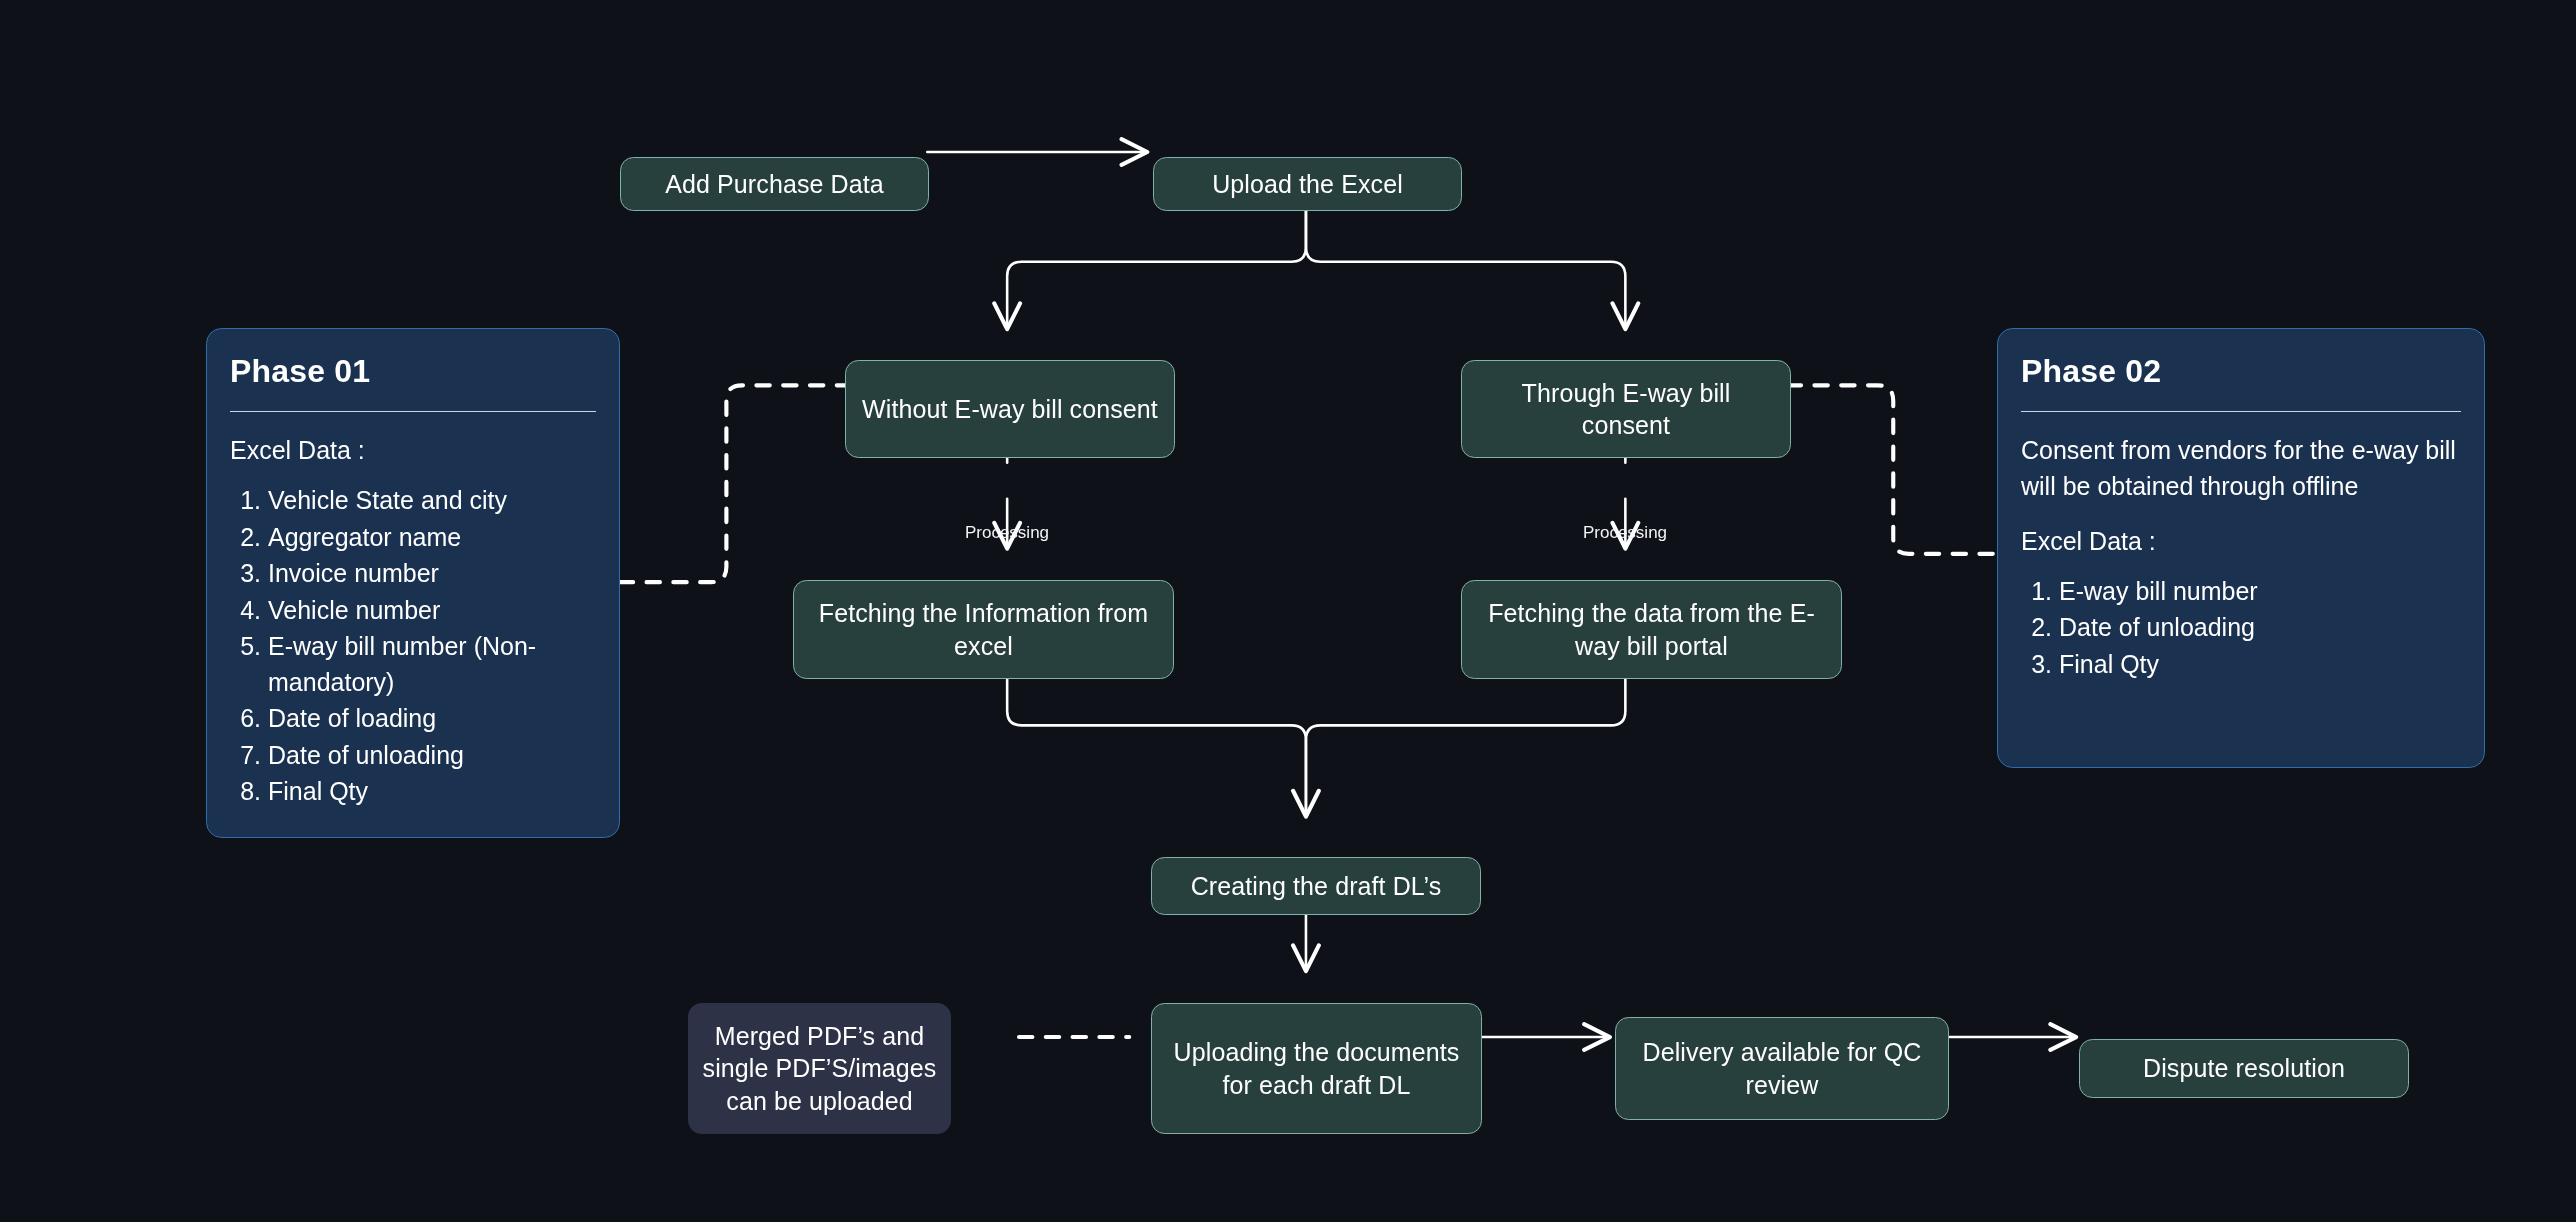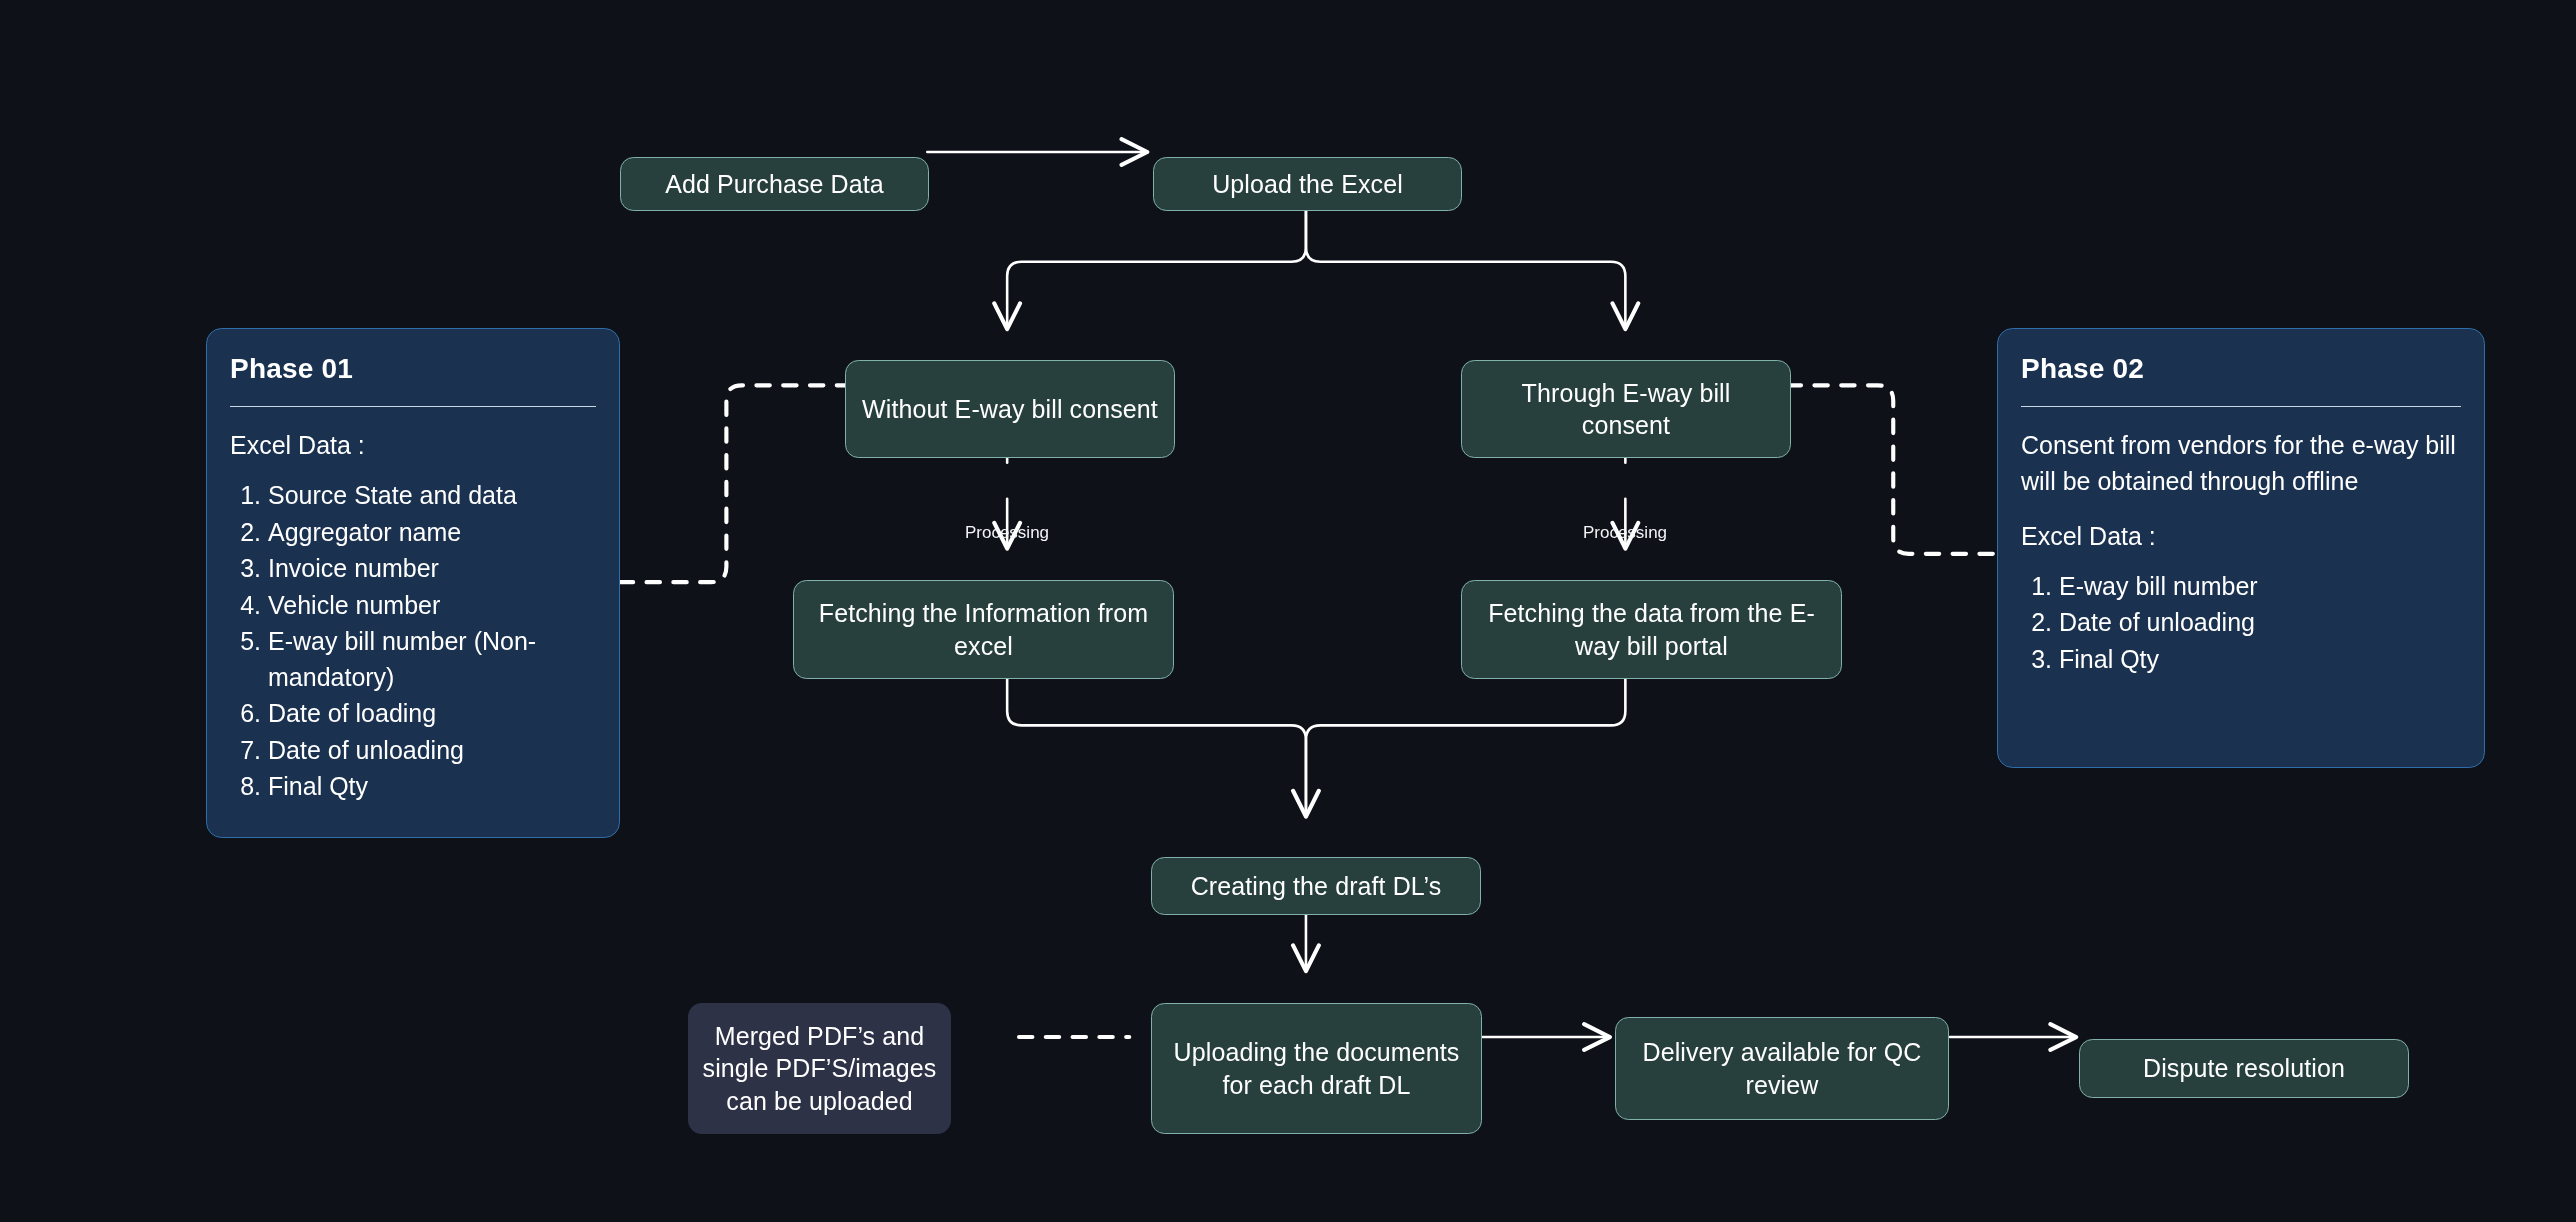--- a/index.html
+++ b/index.html
@@ -53,21 +53,21 @@
   .panel {
     position: absolute;
     box-sizing: border-box;
     border-radius: 15.5px;
     background: #1a3150;
     border: 1.5px solid #2f6ea8;
     color: #ffffff;
     padding: 24px 23px 23px 23px;
   }
   .panel-title {
-    font-size: 28px;
+    font-size: 32px;
     font-weight: bold;
     letter-spacing: 0.2px;
     margin: 0 0 0 0;
   }
   .panel-rule {
     height: 0;
     border-top: 1.5px solid #c9d6e3;
     margin: 20.6px 0 21.6px 0;
   }
   .panel-text {
@@ -162,21 +162,21 @@
 
   <div class="node" style="left:1615px; top:985px; width:334px; height:103px;">Delivery available for QC review</div>
 
   <div class="node" style="left:2079px; top:1007px; width:330px; height:59px;text-align:center;">Dispute resolution</div>
 
   <div class="panel" style="left:206px; top:328px; width:414px; height:510px;">
     <div class="panel-title">Phase 01</div>
     <div class="panel-rule"></div>
     <div class="panel-text">Excel Data :</div>
     <ol class="panel-list">
-      <li>Source State and data</li>
+      <li>Vehicle State and city</li>
       <li>Aggregator name</li>
       <li>Invoice number</li>
       <li>Vehicle number</li>
       <li>E-way bill number (Non-mandatory)</li>
       <li>Date of loading</li>
       <li>Date of unloading</li>
       <li>Final Qty</li>
     </ol>
   </div>
 

